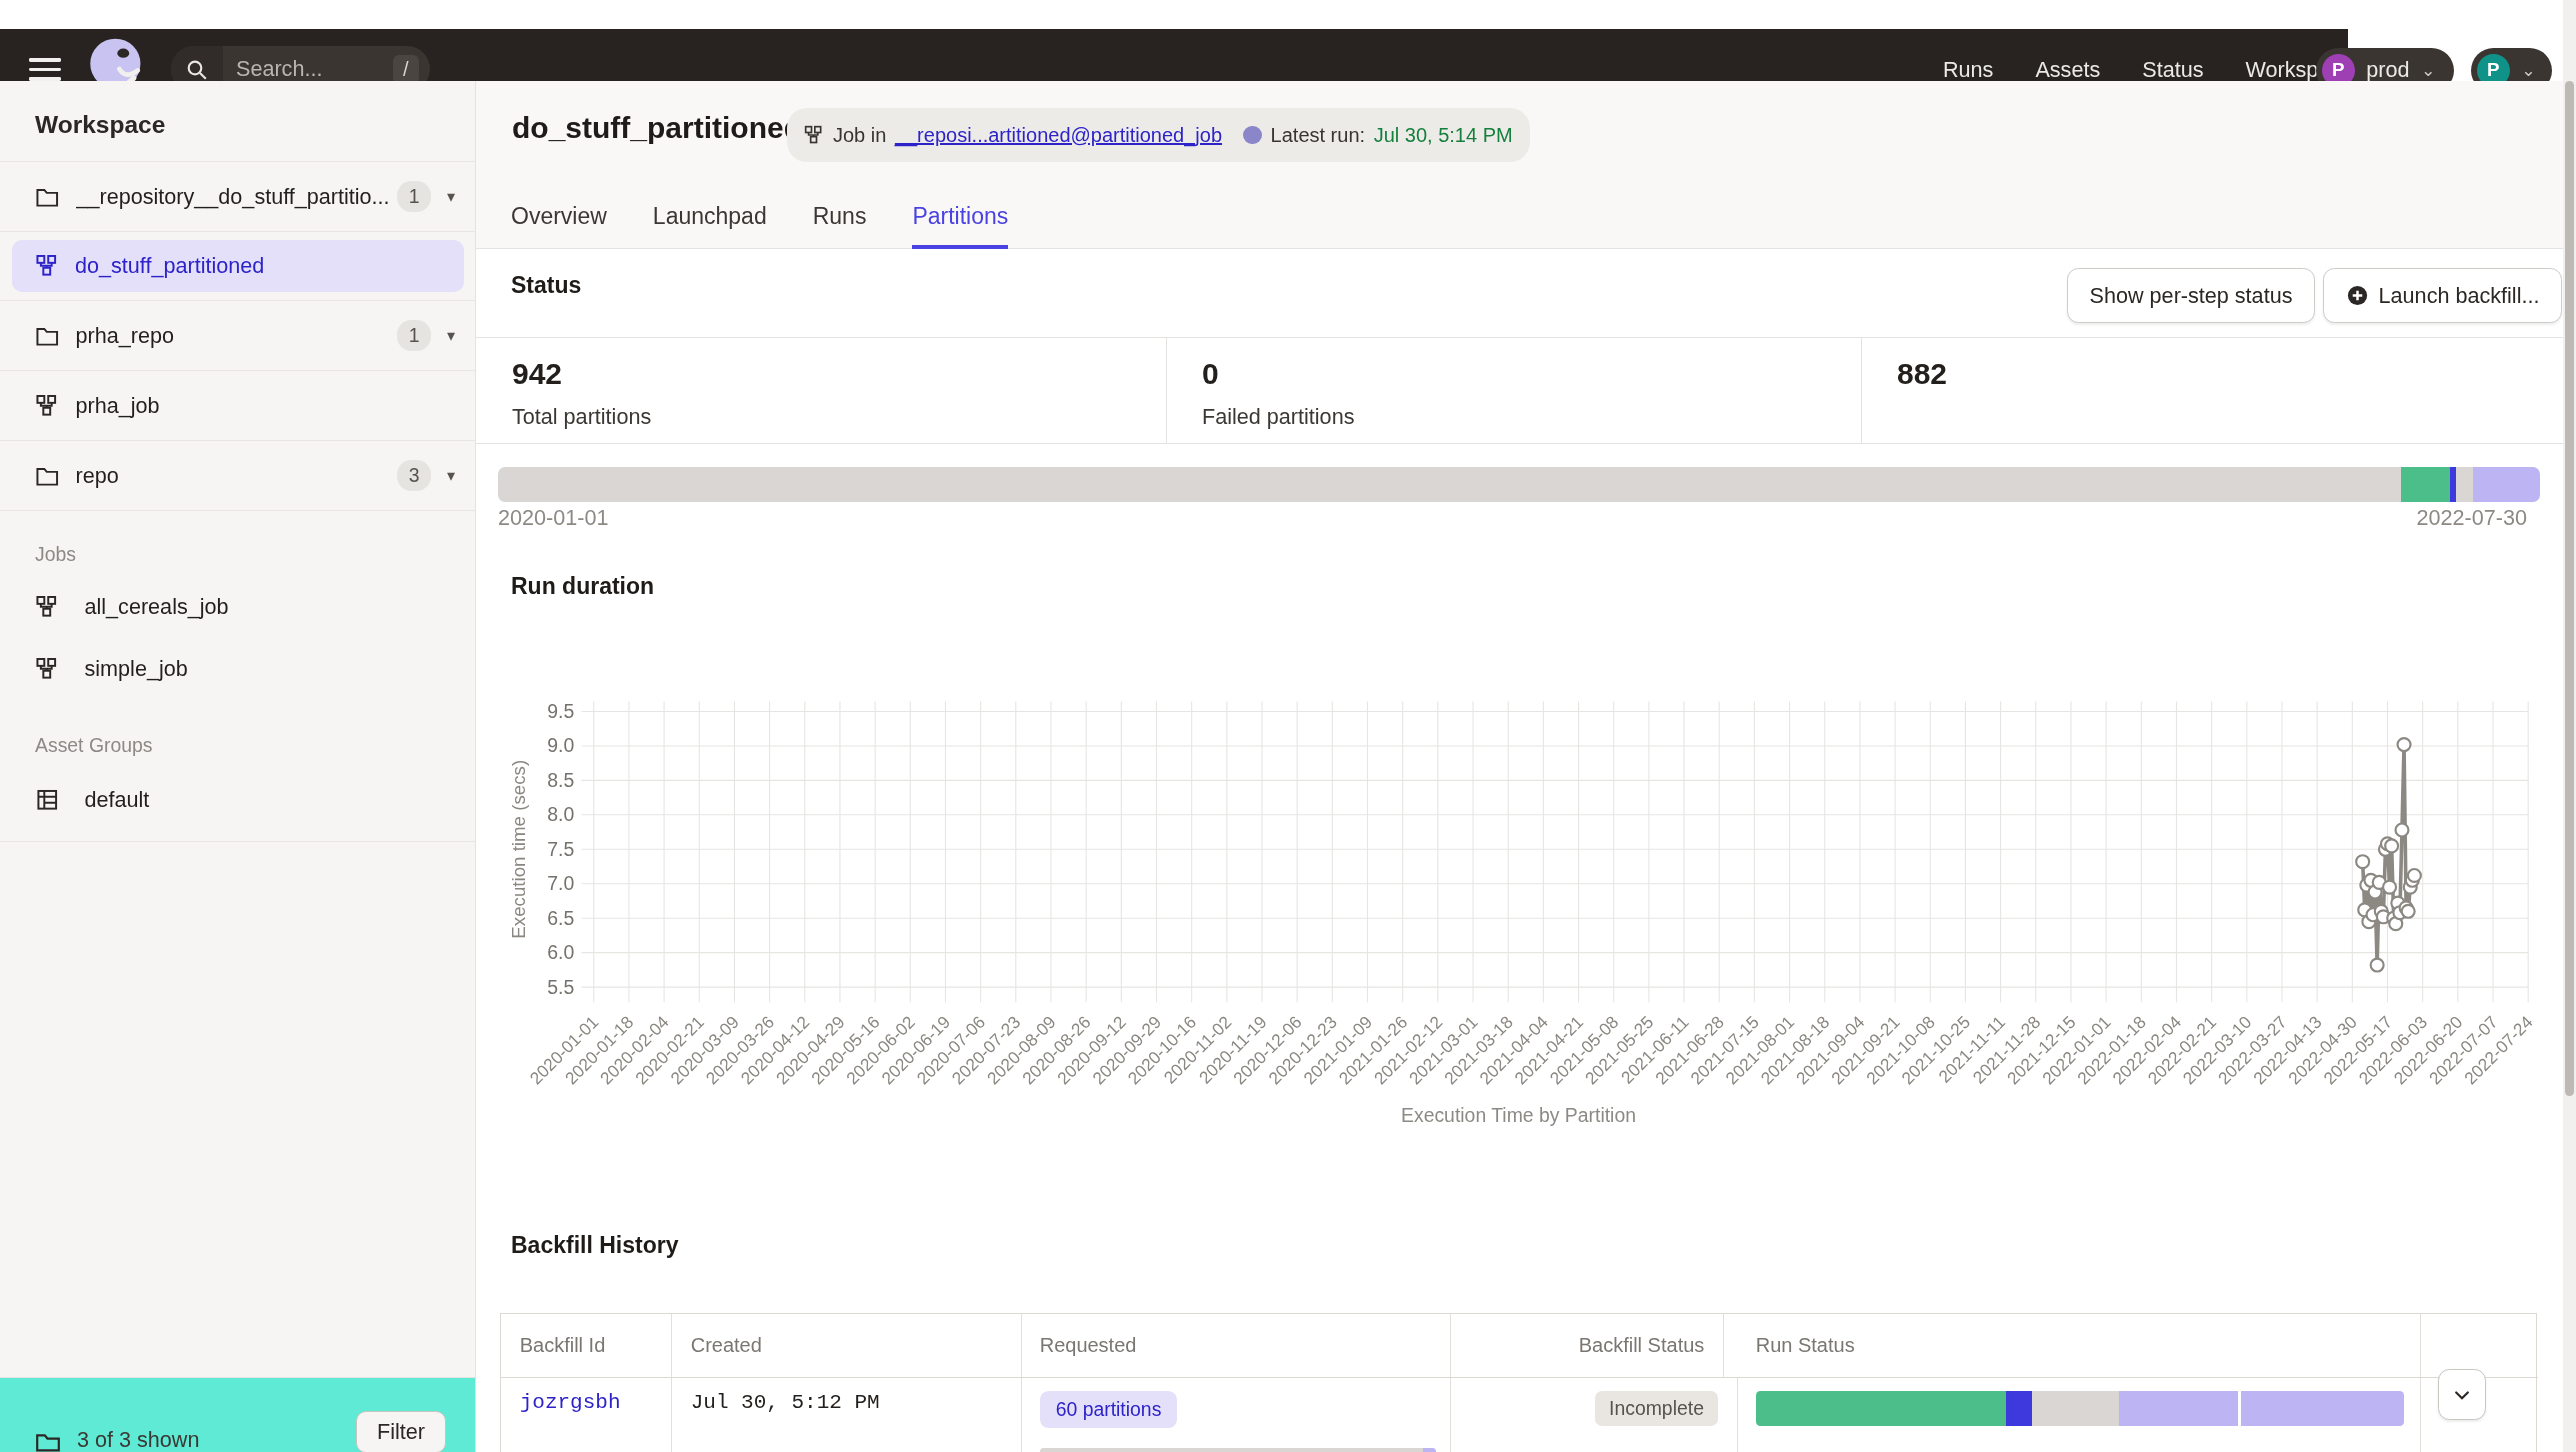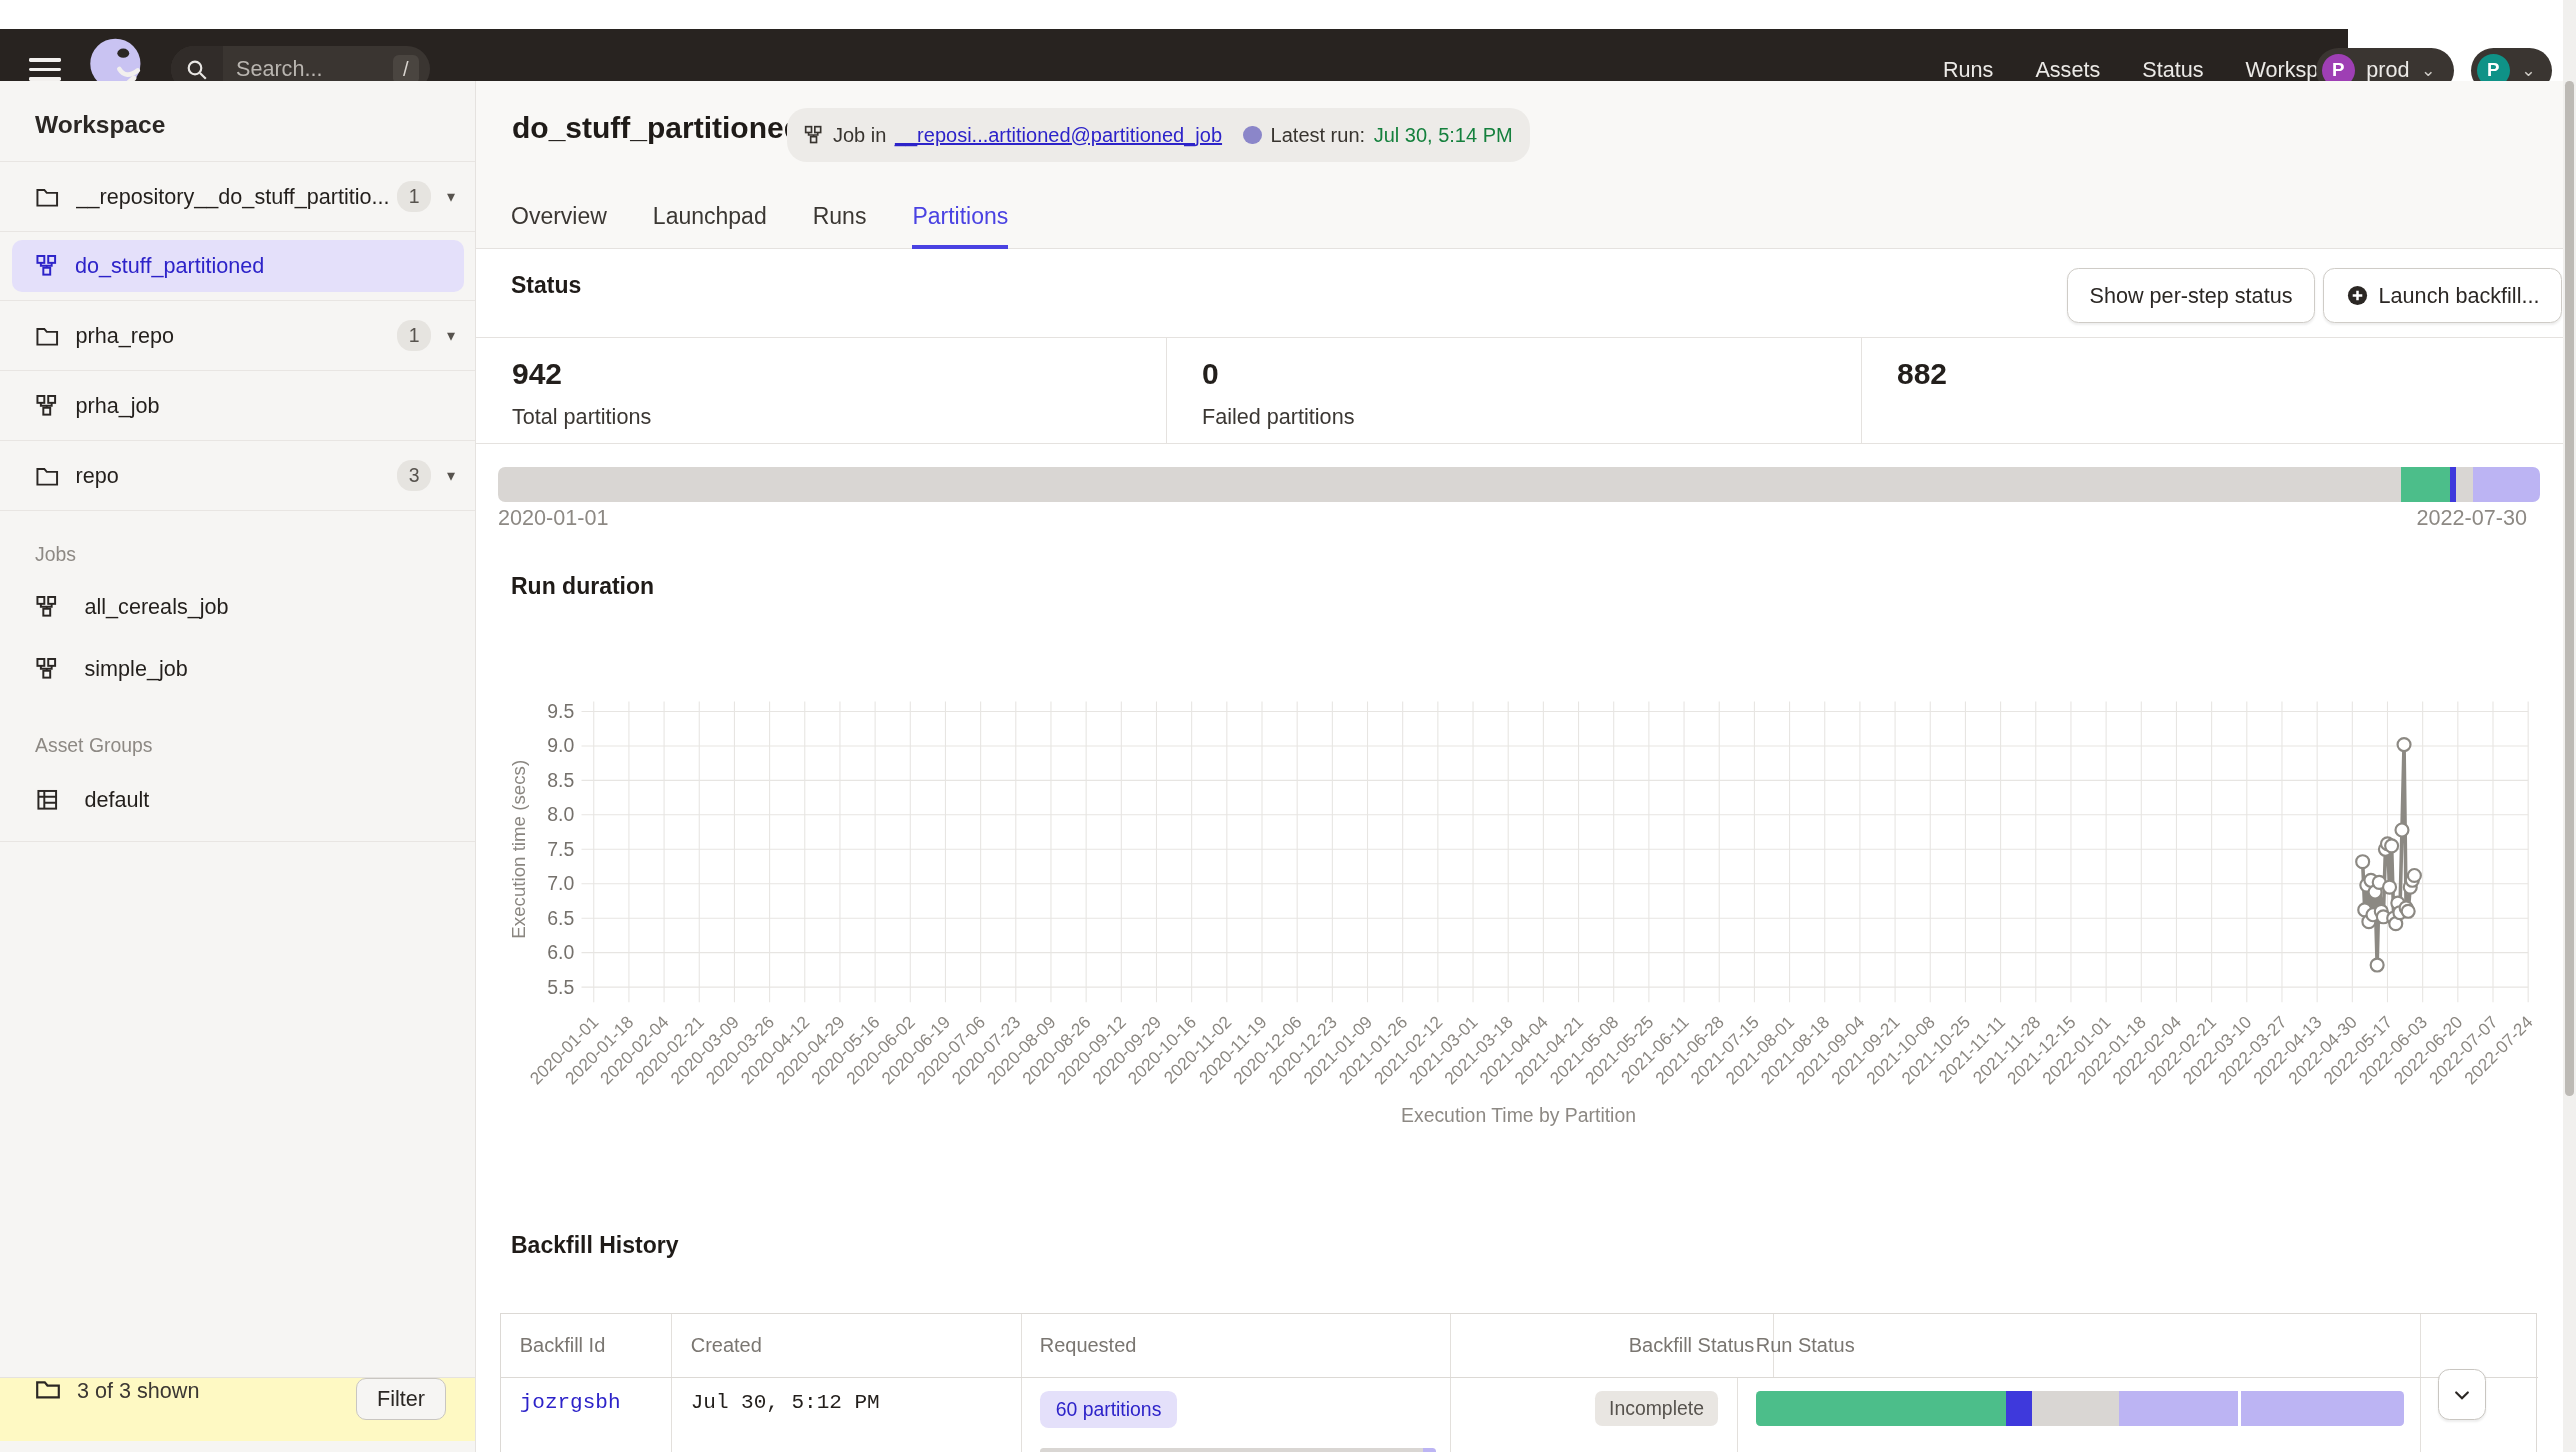--- a/index.html
+++ b/index.html
@@ -27,21 +27,21 @@
   .sb-row{left:0;width:475px;height:69px;display:flex;align-items:center;padding:0 20px 0 35px;box-sizing:border-box;cursor:pointer;}
   .sb-row .label{font-size:21.6px;color:#231f1c;margin-left:16px;white-space:nowrap;overflow:hidden;flex:1;}
   .sb-row.selected-wrap{padding:0 11.5px;}
   .sel-inner{background:#e4e0fa;border-radius:10px;width:100%;height:52px;display:flex;align-items:center;padding-left:23px;box-sizing:border-box;}
   .sel-inner .label{color:#2d23c9;font-size:21.6px;margin-left:16px;}
   .count-badge{background:#e6e4e0;color:#57534e;font-size:19.4px;border-radius:14.4px;padding:4.3px 11.5px;margin-right:16px;}
   .caret-dark{color:#57534e;font-size:16px;}
   .sb-section{left:35px;font-size:19.4px;color:#8d8984;}
   .sb-item{left:0;width:475px;height:62px;display:flex;align-items:center;padding-left:35px;box-sizing:border-box;cursor:pointer;}
   .sb-item .label{font-size:21.6px;color:#231f1c;margin-left:25px;}
-  #sidebar-footer{left:0;top:1377px;width:476px;height:64px;background:#fef9c3;border-top:0.7px solid #e5e2df;border-right:0.7px solid #e5e2df;box-sizing:border-box;display:flex;align-items:flex-start;padding:0 29px 0 35px;}
+  #sidebar-footer{left:0;top:1377px;width:476px;height:76px;background:#5eead4;border-top:0.7px solid #e5e2df;border-right:0.7px solid #e5e2df;box-sizing:border-box;display:flex;align-items:flex-end;padding:0 29px 0 35px;}
   #footer-shown{font-size:21.6px;color:#3b3733;margin-left:16px;flex:1;}
   #filter-btn{border:1.4px solid #c9c6c1;border-radius:10px;background:#f6f5f3;color:#2b2724;font-size:21.6px;padding:7.2px 20px;cursor:pointer;}
   
   #header{left:476px;top:81px;width:2087px;height:168px;background:#f9f8f6;border-bottom:0.7px solid #e5e2df;box-sizing:border-box;}
   #page-title{left:36px;top:30px;font-size:30px;font-weight:700;color:#1f1b18;}
   .hpill{top:27px;height:54px;background:#edebe8;border-radius:20px;display:flex;align-items:center;padding:0 17.3px;gap:8.6px;}
   .hpill .txt{font-size:20px;color:#38342f;white-space:nowrap;}
   .hpill a{color:#2d23c9;text-decoration:underline;font-size:20px;cursor:pointer;white-space:nowrap;}
   .hpill .plain-link{color:#15803d;text-decoration:none;}
   .run-dot{width:18.7px;height:18.7px;border-radius:50%;background:#8b86c9;}
@@ -441,21 +441,21 @@
         <circle cx="2694.8823529411766" cy="286.885" r="9" fill="#fff" stroke="#8C8983" stroke-width="3"></circle>
       </svg>
     <div class="chart-caption abs" style="left:0;top:435px;width:2087px;text-align:center;">Execution Time by Partition</div>
   </div>
 
   <div class="h2 abs" style="left:511px;top:1232px;">Backfill History</div>
   <div id="bf-table" class="abs">
       <div class="th" style="left: 0px; width: 171px;">Backfill Id</div>
       <div class="th" style="left: 171px; width: 350px;">Created</div>
       <div class="th" style="left: 520px; width: 430px;">Requested</div>
-      <div class="th" style="left: 951px; width: 322px; justify-content: flex-end;">Backfill Status</div>
+      <div class="th" style="left: 951px; width: 272px; justify-content: flex-end;">Backfill Status</div>
       <div class="th" style="left: 1236px; width: 684px;">Run Status</div>
       <div class="th" style="left: 1920px; width: 117px; border-right: none;"></div>
       <div class="hline abs" style="left: 0px; top: 63px; width: 2037px; background: rgb(220, 217, 213);"></div>
       <div class="td" style="left: 0px; width: 171px;"><span class="mono link-blurple" style="font-size: 21px;">jozrgsbh</span></div>
       <div class="td" style="left: 171px; width: 350px;"><span class="mono" style="font-size: 21px;">Jul 30, 5:12 PM</span></div>
       <div class="td" style="left: 520px; width: 430px;"><span class="req-pill">60 partitions</span><div class="minibar">
           <div style="height: 100%; flex: 0 0 96.9%; background: rgb(217, 214, 211);"></div>
           <div style="height: 100%; flex: 0 0 3.1%; background: rgb(188, 180, 243);"></div>
         </div></div>
       <div class="td" style="left: 951px; width: 286px; text-align: right;"><span class="tag">Incomplete</span></div>

